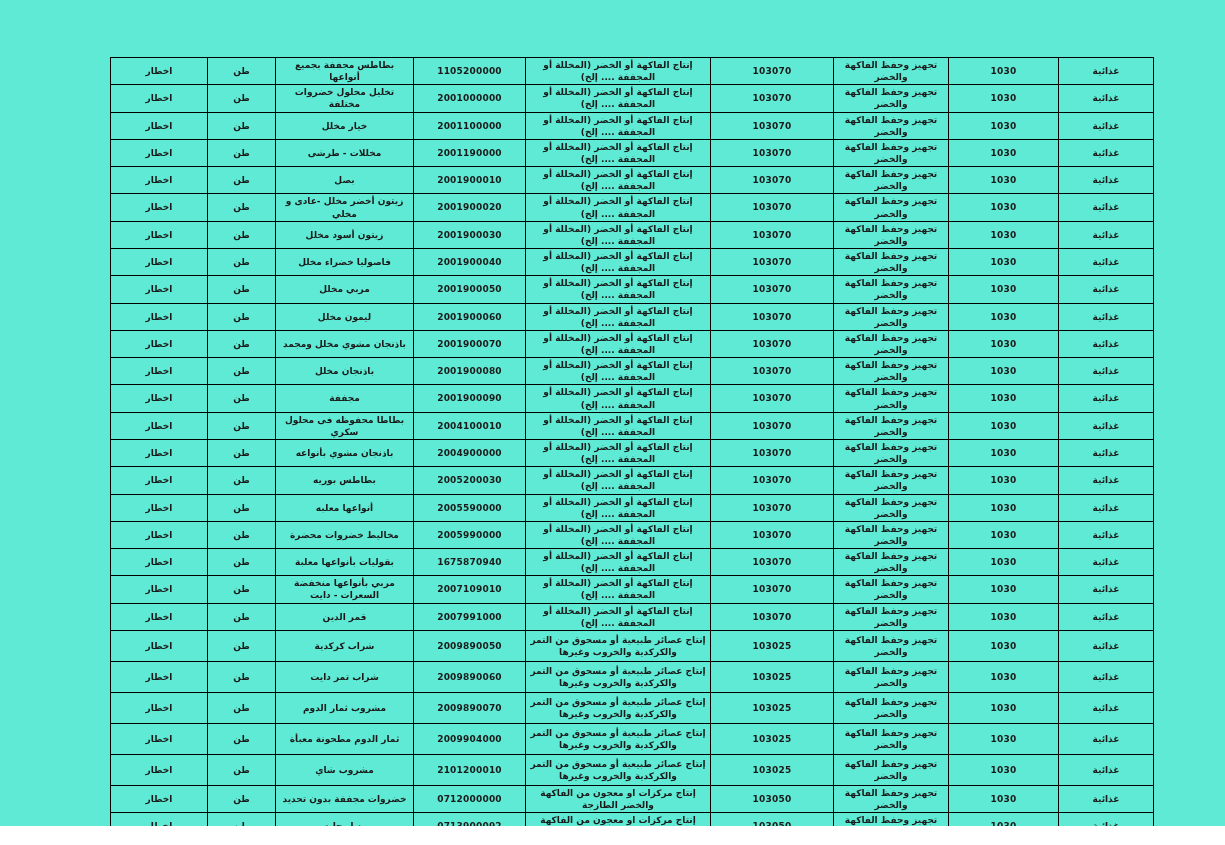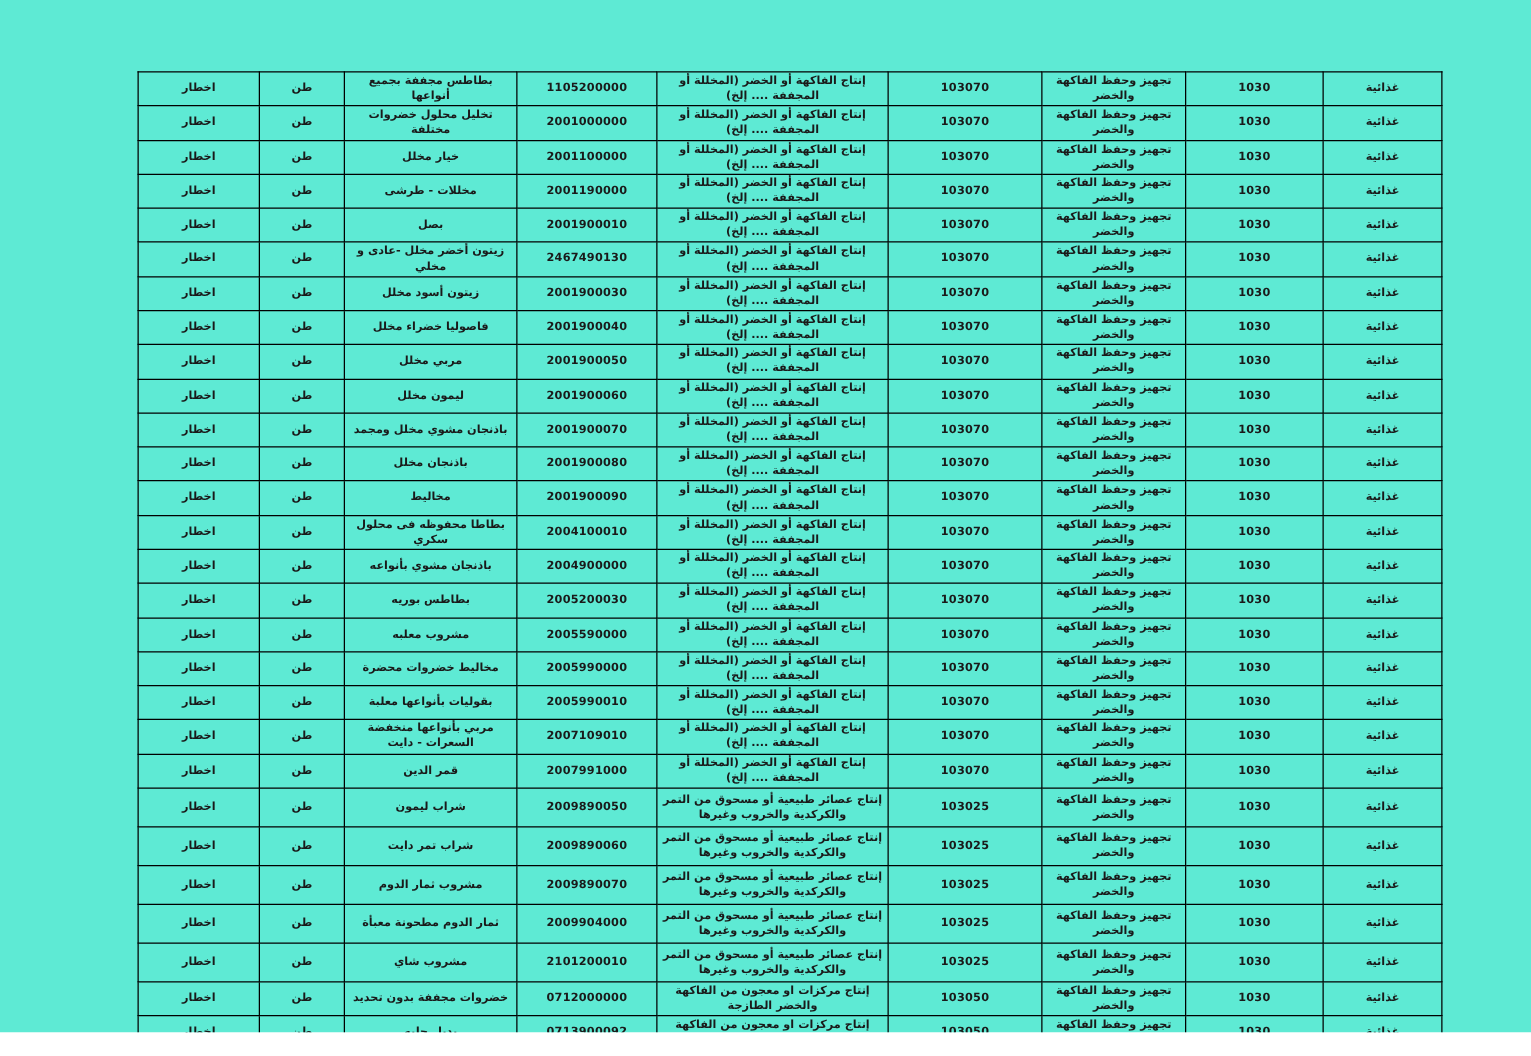--- a/index.html
+++ b/index.html
@@ -105,21 +105,21 @@
           <td>إنتاج الفاكهة أو الخضر (المخللة أو المجففة .... إلخ)</td>
           <td class="num">103070</td>
           <td>تجهيز وحفظ الفاكهة والخضر</td>
           <td class="num">1030</td>
           <td>غذائية</td>
         </tr>
         <tr>
           <td>اخطار</td>
           <td>طن</td>
           <td>زيتون أخضر مخلل -عادى و مخلي</td>
-          <td class="num">2467490130</td>
+          <td class="num">2001900020</td>
           <td>إنتاج الفاكهة أو الخضر (المخللة أو المجففة .... إلخ)</td>
           <td class="num">103070</td>
           <td>تجهيز وحفظ الفاكهة والخضر</td>
           <td class="num">1030</td>
           <td>غذائية</td>
         </tr>
         <tr>
           <td>اخطار</td>
           <td>طن</td>
           <td>زيتون أسود مخلل</td>
@@ -181,21 +181,21 @@
           <td class="num">2001900080</td>
           <td>إنتاج الفاكهة أو الخضر (المخللة أو المجففة .... إلخ)</td>
           <td class="num">103070</td>
           <td>تجهيز وحفظ الفاكهة والخضر</td>
           <td class="num">1030</td>
           <td>غذائية</td>
         </tr>
         <tr>
           <td>اخطار</td>
           <td>طن</td>
-          <td>مخاليط</td>
+          <td>مجففة</td>
           <td class="num">2001900090</td>
           <td>إنتاج الفاكهة أو الخضر (المخللة أو المجففة .... إلخ)</td>
           <td class="num">103070</td>
           <td>تجهيز وحفظ الفاكهة والخضر</td>
           <td class="num">1030</td>
           <td>غذائية</td>
         </tr>
         <tr>
           <td>اخطار</td>
           <td>طن</td>
@@ -225,21 +225,21 @@
           <td class="num">2005200030</td>
           <td>إنتاج الفاكهة أو الخضر (المخللة أو المجففة .... إلخ)</td>
           <td class="num">103070</td>
           <td>تجهيز وحفظ الفاكهة والخضر</td>
           <td class="num">1030</td>
           <td>غذائية</td>
         </tr>
         <tr>
           <td>اخطار</td>
           <td>طن</td>
-          <td>مشروب معلبه</td>
+          <td>أنواعها معلبه</td>
           <td class="num">2005590000</td>
           <td>إنتاج الفاكهة أو الخضر (المخللة أو المجففة .... إلخ)</td>
           <td class="num">103070</td>
           <td>تجهيز وحفظ الفاكهة والخضر</td>
           <td class="num">1030</td>
           <td>غذائية</td>
         </tr>
         <tr>
           <td>اخطار</td>
           <td>طن</td>
@@ -248,21 +248,21 @@
           <td>إنتاج الفاكهة أو الخضر (المخللة أو المجففة .... إلخ)</td>
           <td class="num">103070</td>
           <td>تجهيز وحفظ الفاكهة والخضر</td>
           <td class="num">1030</td>
           <td>غذائية</td>
         </tr>
         <tr>
           <td>اخطار</td>
           <td>طن</td>
           <td>بقوليات بأنواعها معلبة</td>
-          <td class="num">2005990010</td>
+          <td class="num">1675870940</td>
           <td>إنتاج الفاكهة أو الخضر (المخللة أو المجففة .... إلخ)</td>
           <td class="num">103070</td>
           <td>تجهيز وحفظ الفاكهة والخضر</td>
           <td class="num">1030</td>
           <td>غذائية</td>
         </tr>
         <tr>
           <td>اخطار</td>
           <td>طن</td>
           <td>مربي بأنواعها منخفضة السعرات - دايت</td>
@@ -280,21 +280,21 @@
           <td class="num">2007991000</td>
           <td>إنتاج الفاكهة أو الخضر (المخللة أو المجففة .... إلخ)</td>
           <td class="num">103070</td>
           <td>تجهيز وحفظ الفاكهة والخضر</td>
           <td class="num">1030</td>
           <td>غذائية</td>
         </tr>
         <tr class="tall">
           <td>اخطار</td>
           <td>طن</td>
-          <td>شراب ليمون</td>
+          <td>شراب كركدية</td>
           <td class="num">2009890050</td>
           <td>إنتاج عصائر طبيعية أو مسحوق من التمر والكركدية والخروب وغيرها</td>
           <td class="num">103025</td>
           <td>تجهيز وحفظ الفاكهة والخضر</td>
           <td class="num">1030</td>
           <td>غذائية</td>
         </tr>
         <tr class="tall">
           <td>اخطار</td>
           <td>طن</td>

